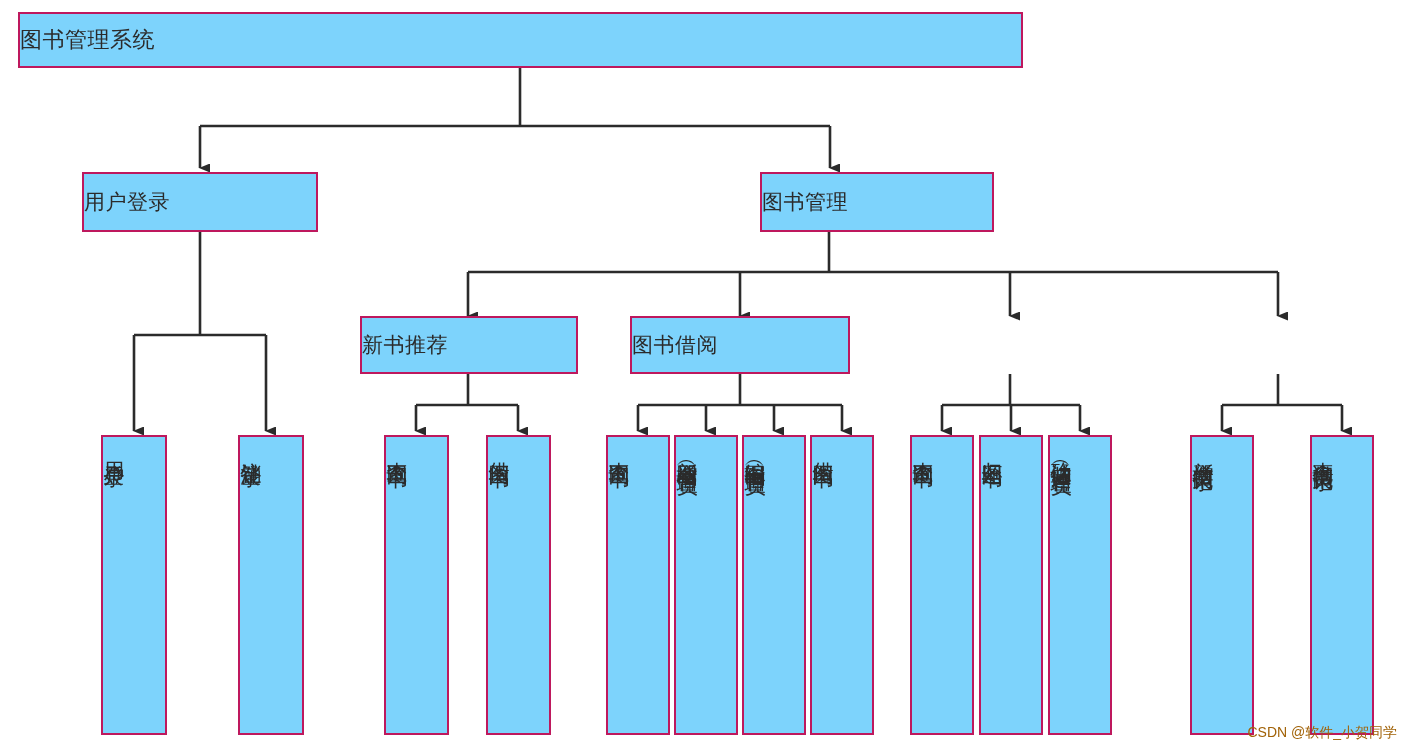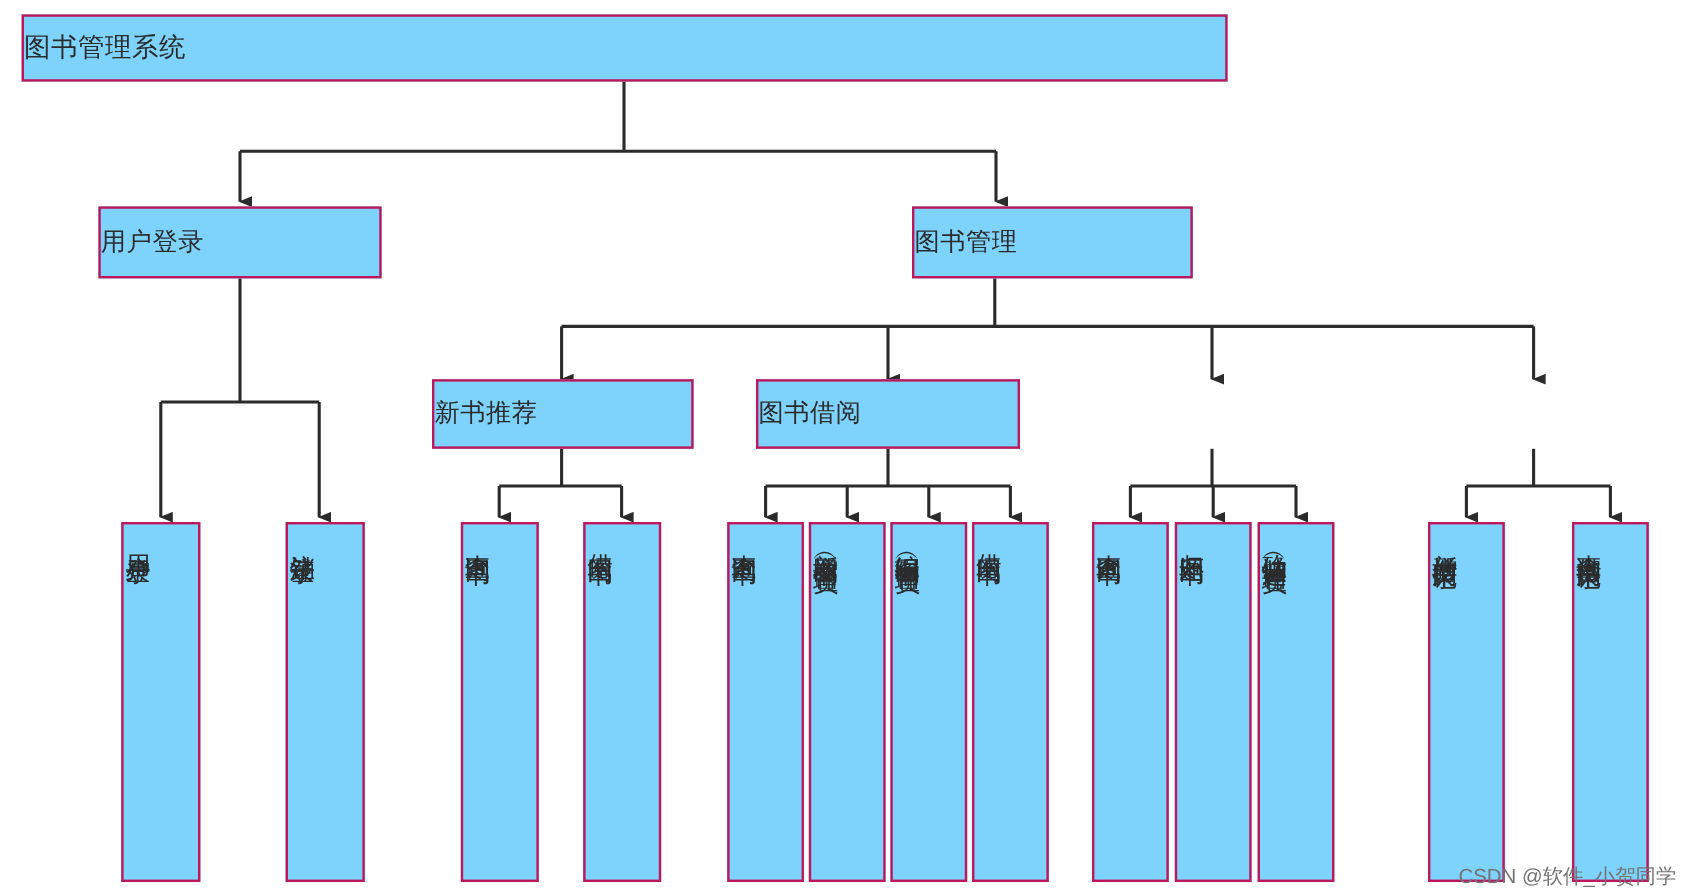--- a/index.html
+++ b/index.html
@@ -58,22 +58,22 @@
     letter-spacing: 2px;
     white-space: nowrap;
   }
   .node.root .node-label {
     font-size: 22px;
   }
   #watermark {
     position: absolute;
     right: 8px;
     bottom: 5px;
-    font-size: 17px;
-    color: #737373;
+    font-size: 14px;
+    color: #a16207;
     white-space: nowrap;
     user-select: none;
   }
 </style>
 </head>
 <body>
 
 <div id="diagram-root">
 
   <svg id="connector-layer" viewBox="0 0 1405 747" width="1405" height="747" xmlns="http://www.w3.org/2000/svg">

